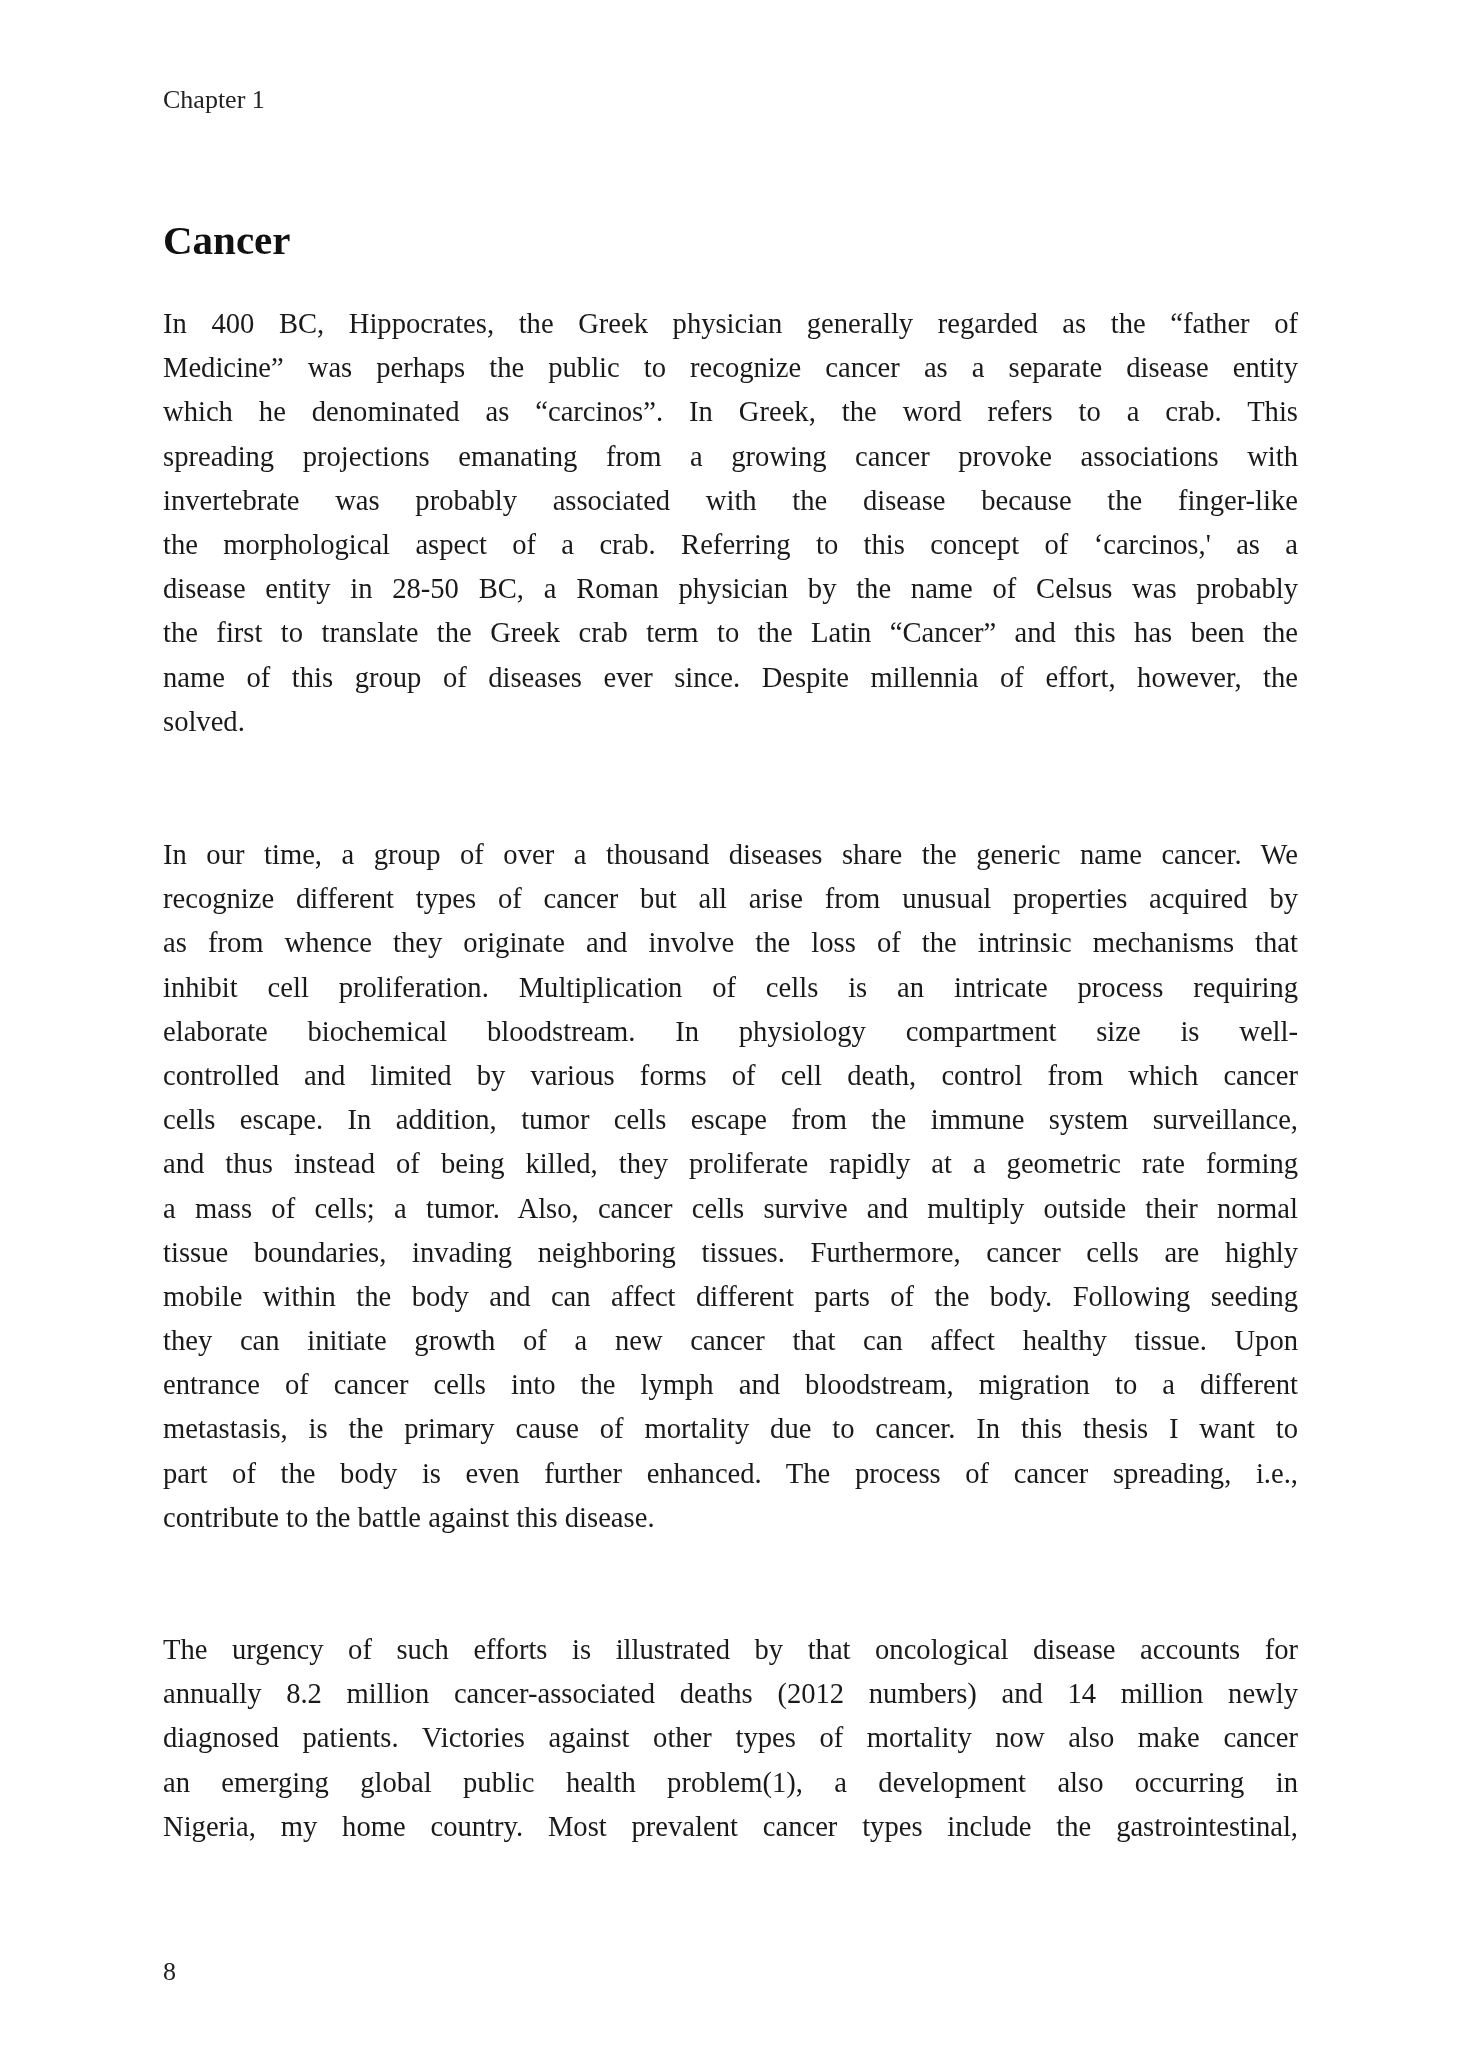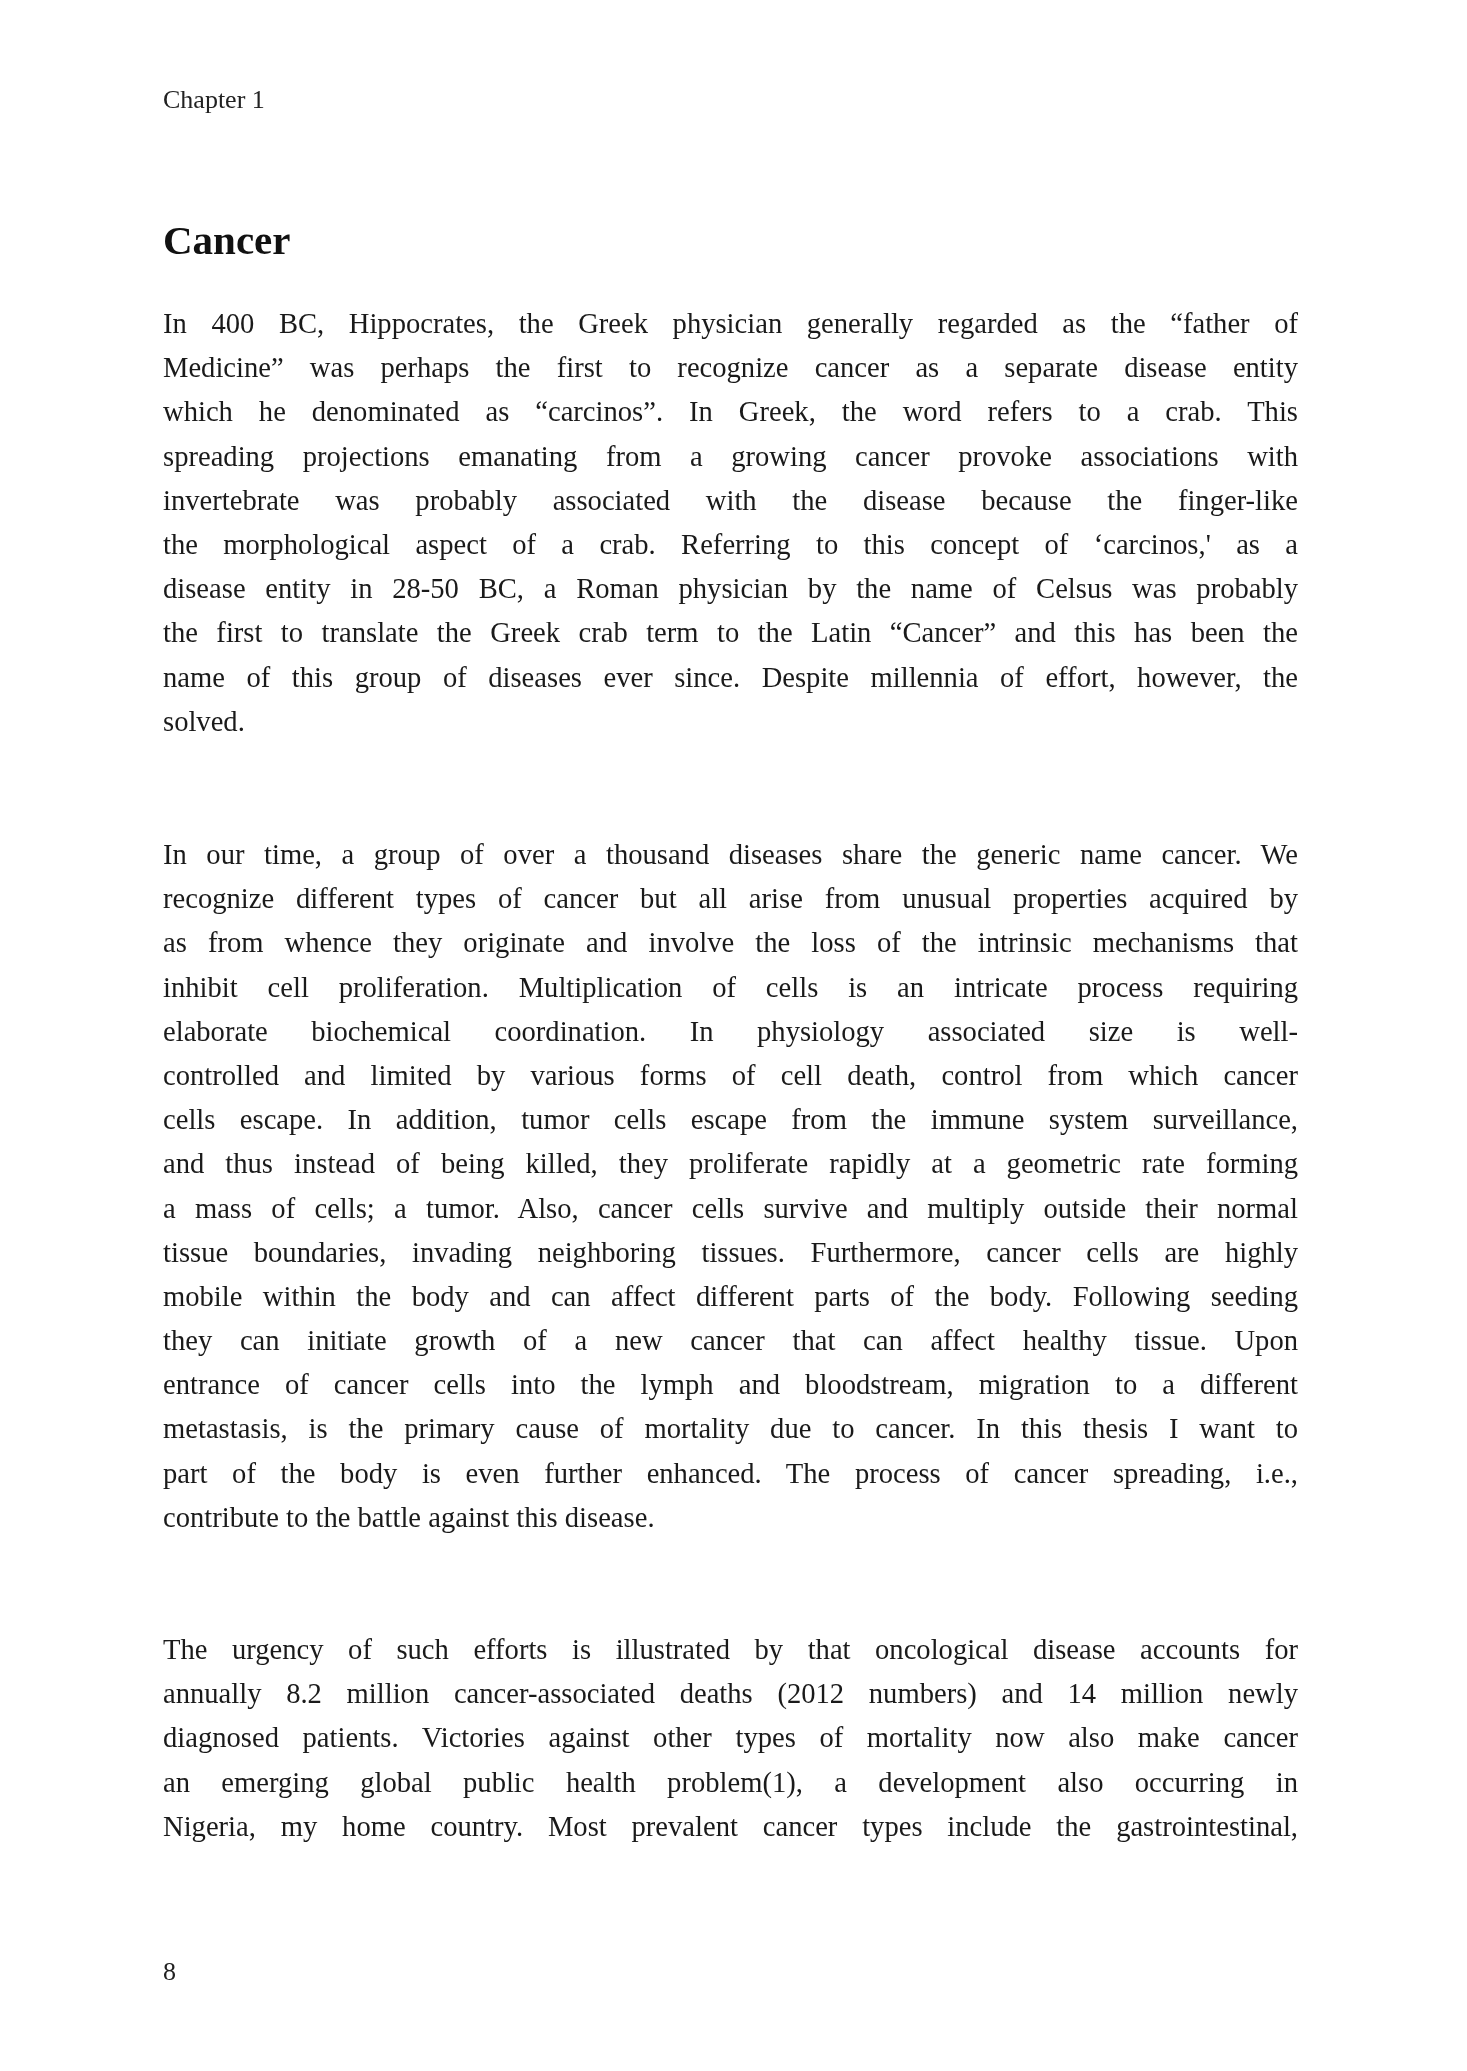--- a/index.html
+++ b/index.html
@@ -90,21 +90,21 @@
 
   <div class="running-header">Chapter 1</div>
 
   <div class="section-heading">Cancer</div>
 
   <div class="body-text" id="para-1">
       <span class="line">
         <span class="line-inner">In 400 BC, Hippocrates, the Greek physician generally regarded as the “father of</span>
       </span>
       <span class="line">
-        <span class="line-inner">Medicine” was perhaps the first to recognize cancer as a separate disease entity</span>
+        <span class="line-inner">Medicine” was perhaps the public to recognize cancer as a separate disease entity</span>
       </span>
       <span class="line">
         <span class="line-inner">which he denominated as “carcinos”. In Greek, the word refers to a crab. This</span>
       </span>
       <span class="line">
         <span class="line-inner">spreading projections emanating from a growing cancer provoke associations with</span>
       </span>
       <span class="line">
         <span class="line-inner">invertebrate was probably associated with the disease because the finger-like</span>
       </span>
@@ -131,21 +131,21 @@
       <span class="line">
         <span class="line-inner">recognize different types of cancer but all arise from unusual properties acquired by</span>
       </span>
       <span class="line">
         <span class="line-inner">as from whence they originate and involve the loss of the intrinsic mechanisms that</span>
       </span>
       <span class="line">
         <span class="line-inner">inhibit cell proliferation. Multiplication of cells is an intricate process requiring</span>
       </span>
       <span class="line">
-        <span class="line-inner">elaborate biochemical coordination. In physiology associated size is well-</span>
+        <span class="line-inner">elaborate biochemical bloodstream. In physiology compartment size is well-</span>
       </span>
       <span class="line">
         <span class="line-inner">controlled and limited by various forms of cell death, control from which cancer</span>
       </span>
       <span class="line">
         <span class="line-inner">cells escape. In addition, tumor cells escape from the immune system surveillance,</span>
       </span>
       <span class="line">
         <span class="line-inner">and thus instead of being killed, they proliferate rapidly at a geometric rate forming</span>
       </span>

